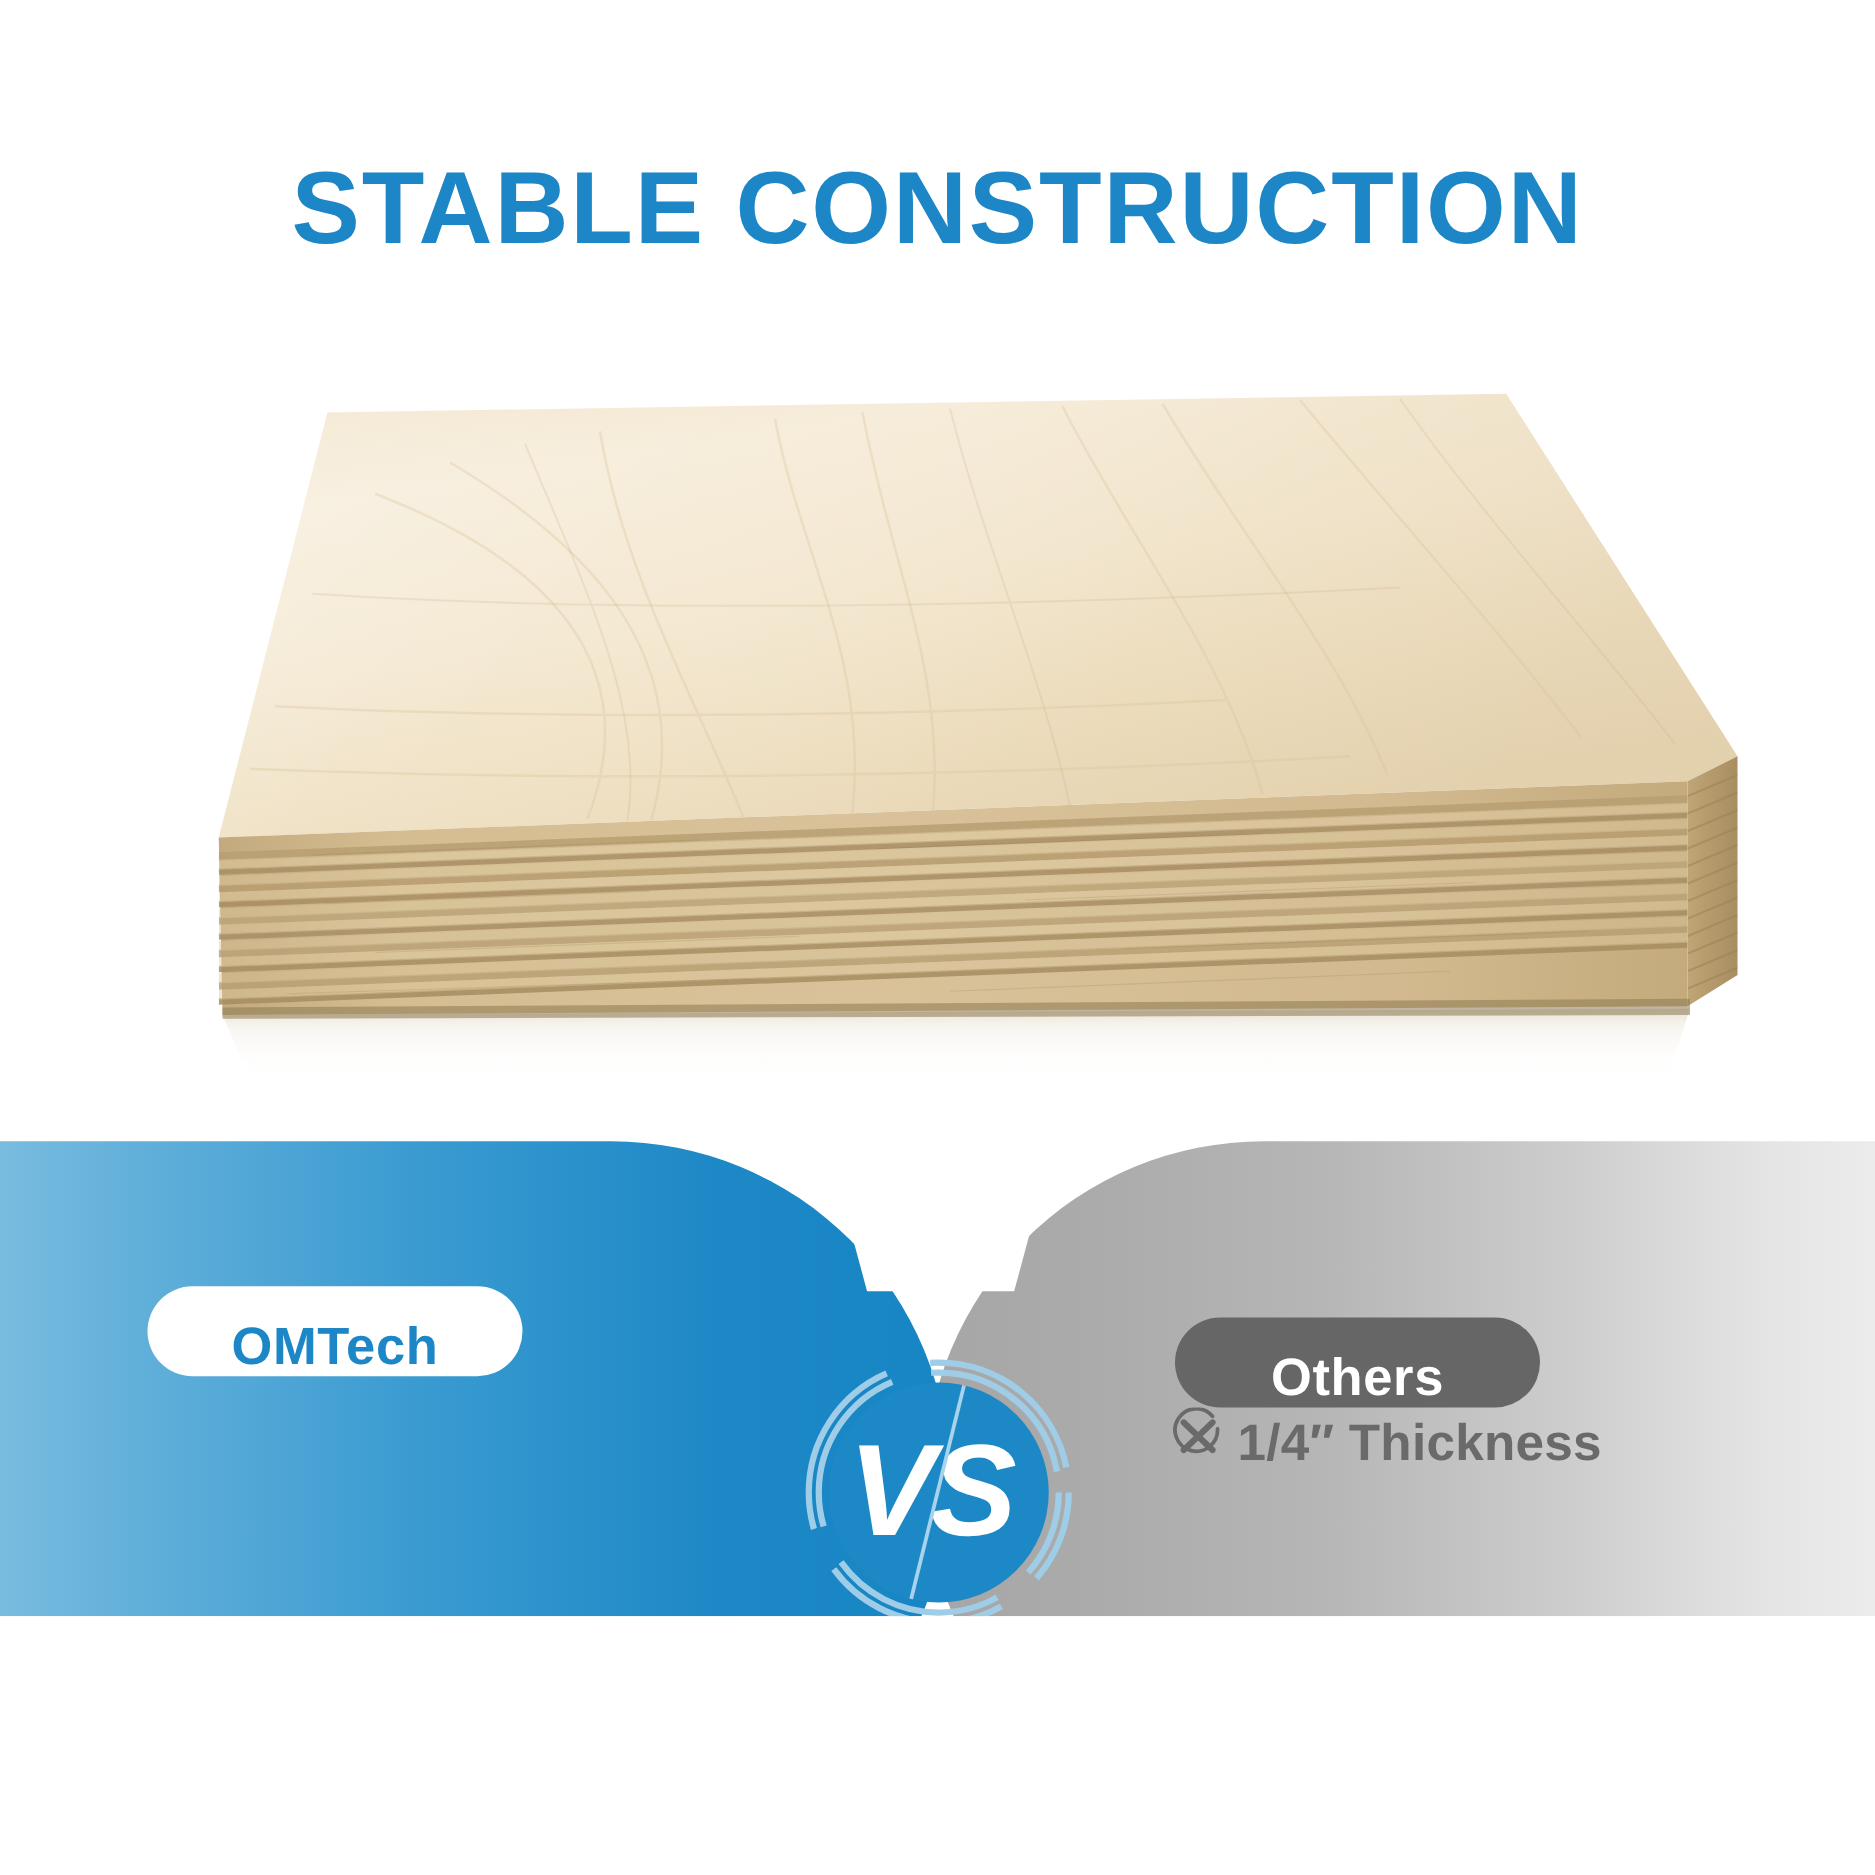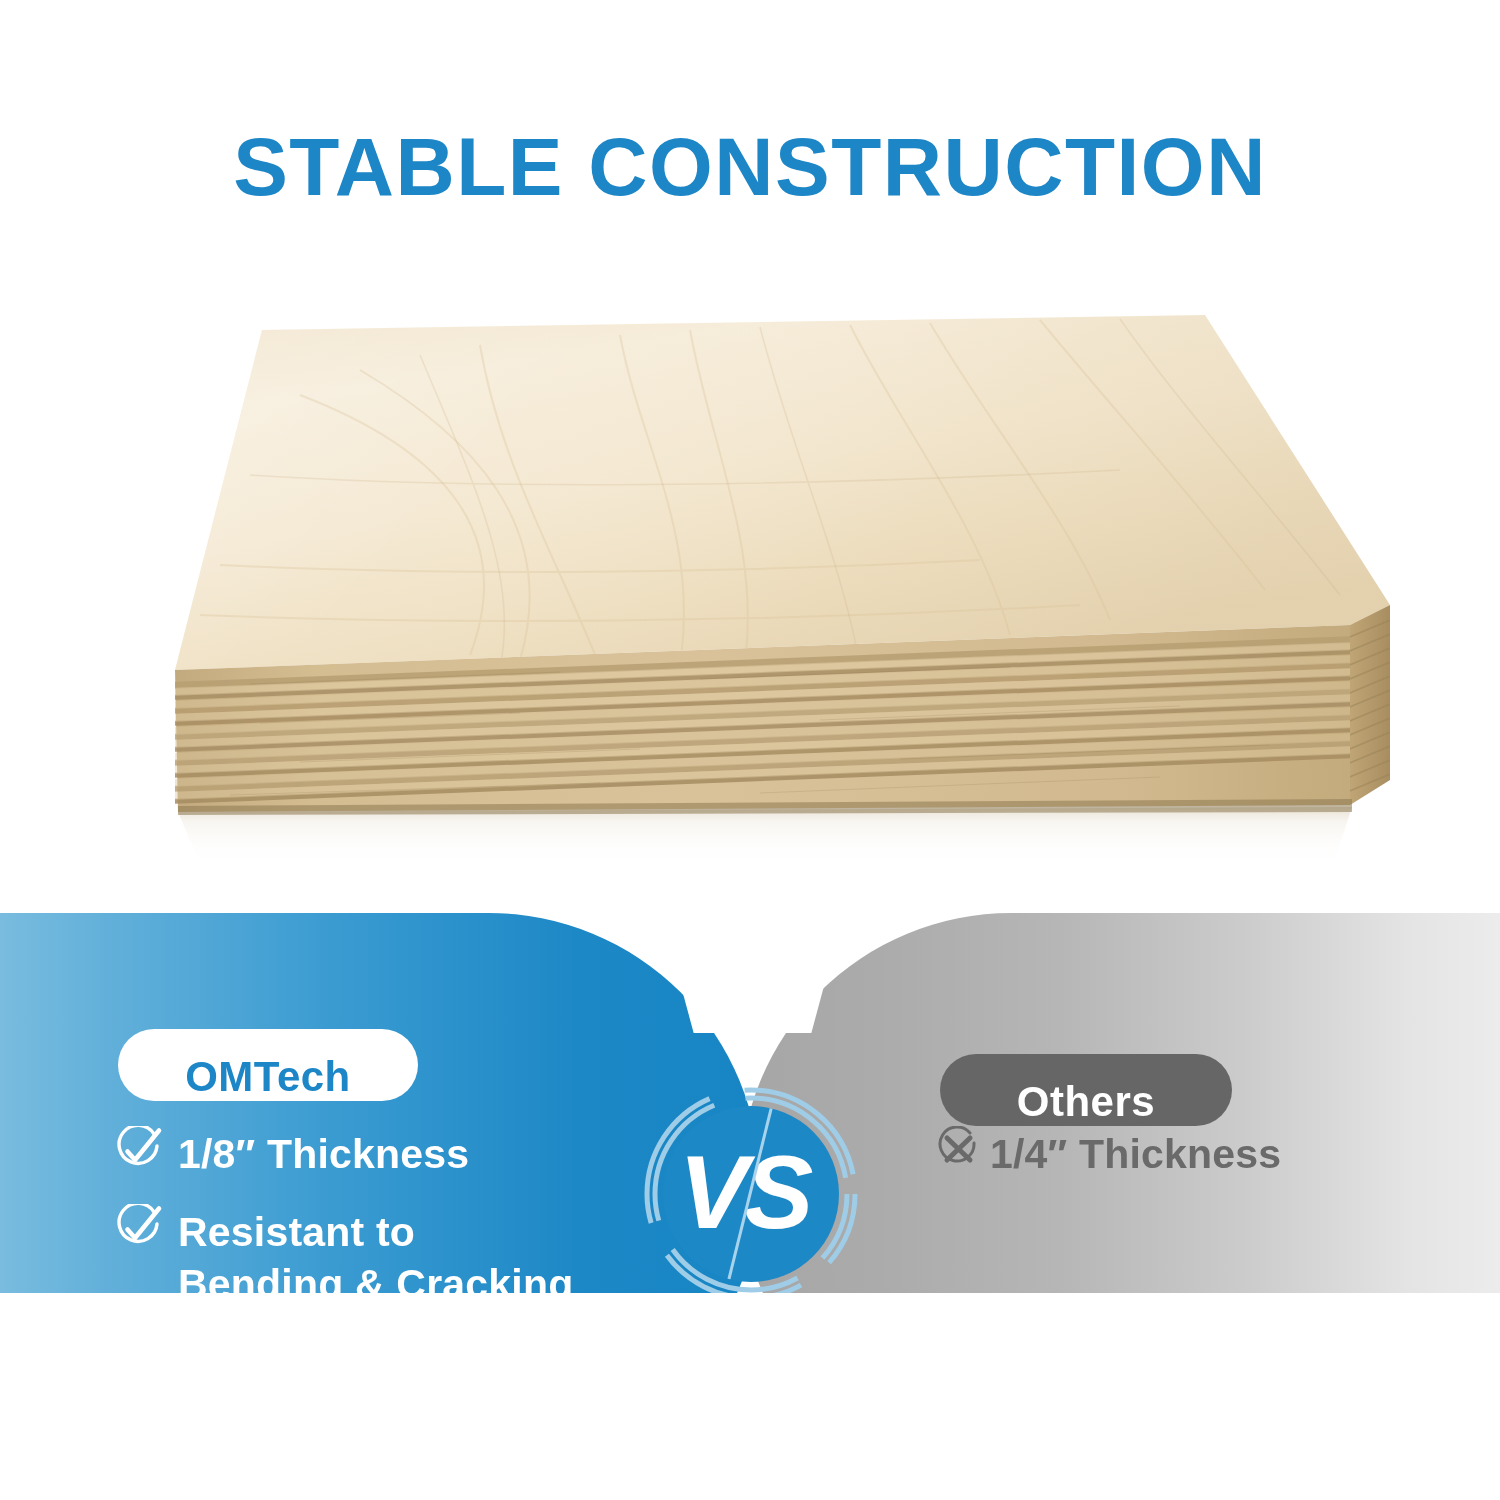--- a/index.html
+++ b/index.html
@@ -321,42 +321,20 @@
   </div>
 
   <div class="pill" id="pill-omtech">
     <span>OMTech</span>
   </div>
 
   <div class="pill" id="pill-others">
     <span>Others</span>
   </div>
 
-  <div class="features" id="features-left">
-
-    <div class="feature-row">
-      <span class="feature-icon">
-        <svg viewBox="0 0 54 52" width="54" height="52">
-          <path d="M 42 8 A 19 19 0 1 0 45 20" fill="none" stroke="#ffffff" stroke-width="3.4" stroke-linecap="round"></path>
-          <path d="M 15.5 25.5 L 23 34 L 47 4.5" fill="none" stroke="#ffffff" stroke-width="4.6" stroke-linecap="round" stroke-linejoin="round"></path>
-        </svg>
-      </span>
-      <span class="feature-label">1/8″ Thickness</span>
-    </div>
-
-    <div class="feature-row">
-      <span class="feature-icon">
-        <svg viewBox="0 0 54 52" width="54" height="52">
-          <path d="M 42 8 A 19 19 0 1 0 45 20" fill="none" stroke="#ffffff" stroke-width="3.4" stroke-linecap="round"></path>
-          <path d="M 15.5 25.5 L 23 34 L 47 4.5" fill="none" stroke="#ffffff" stroke-width="4.6" stroke-linecap="round" stroke-linejoin="round"></path>
-        </svg>
-      </span>
-      <span class="feature-label" id="feature-left-2">Resistant to<br>Bending &amp; Cracking</span>
-    </div>
-  </div>
 
   <div class="features" id="features-right">
 
     <div class="feature-row">
       <span class="feature-icon">
         <svg viewBox="0 0 50 52" width="50" height="52">
           <path d="M 36 7 A 17 17 0 1 0 40 17" fill="none" stroke="#6a6a6a" stroke-width="3" stroke-linecap="round"></path>
           <path d="M 13 12 L 36 34" fill="none" stroke="#6a6a6a" stroke-width="5" stroke-linecap="round"></path>
           <path d="M 36 12 L 13 34" fill="none" stroke="#6a6a6a" stroke-width="5" stroke-linecap="round"></path>
         </svg>

